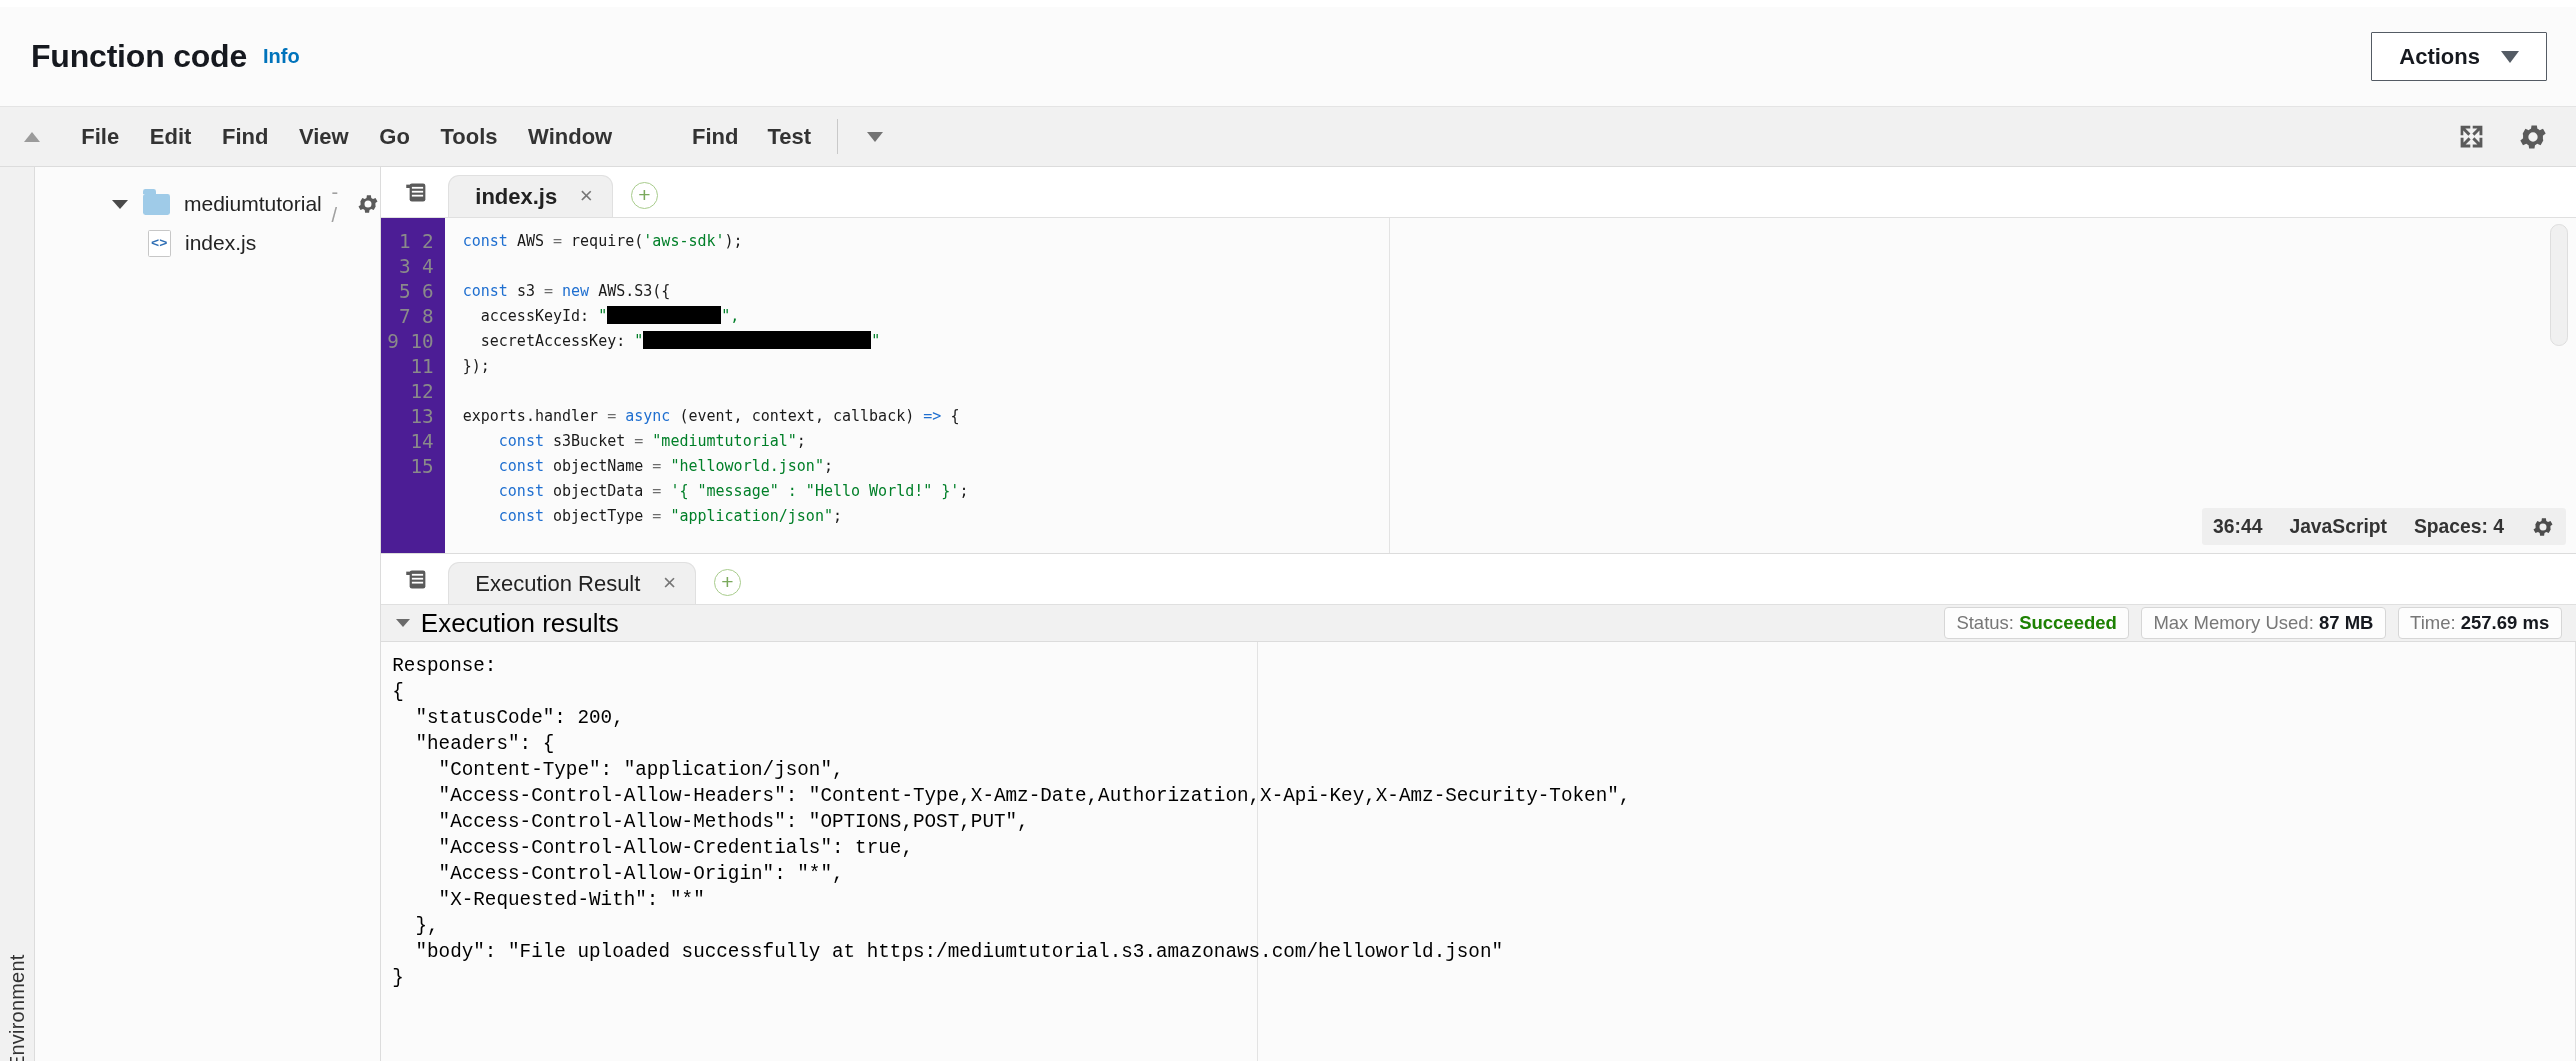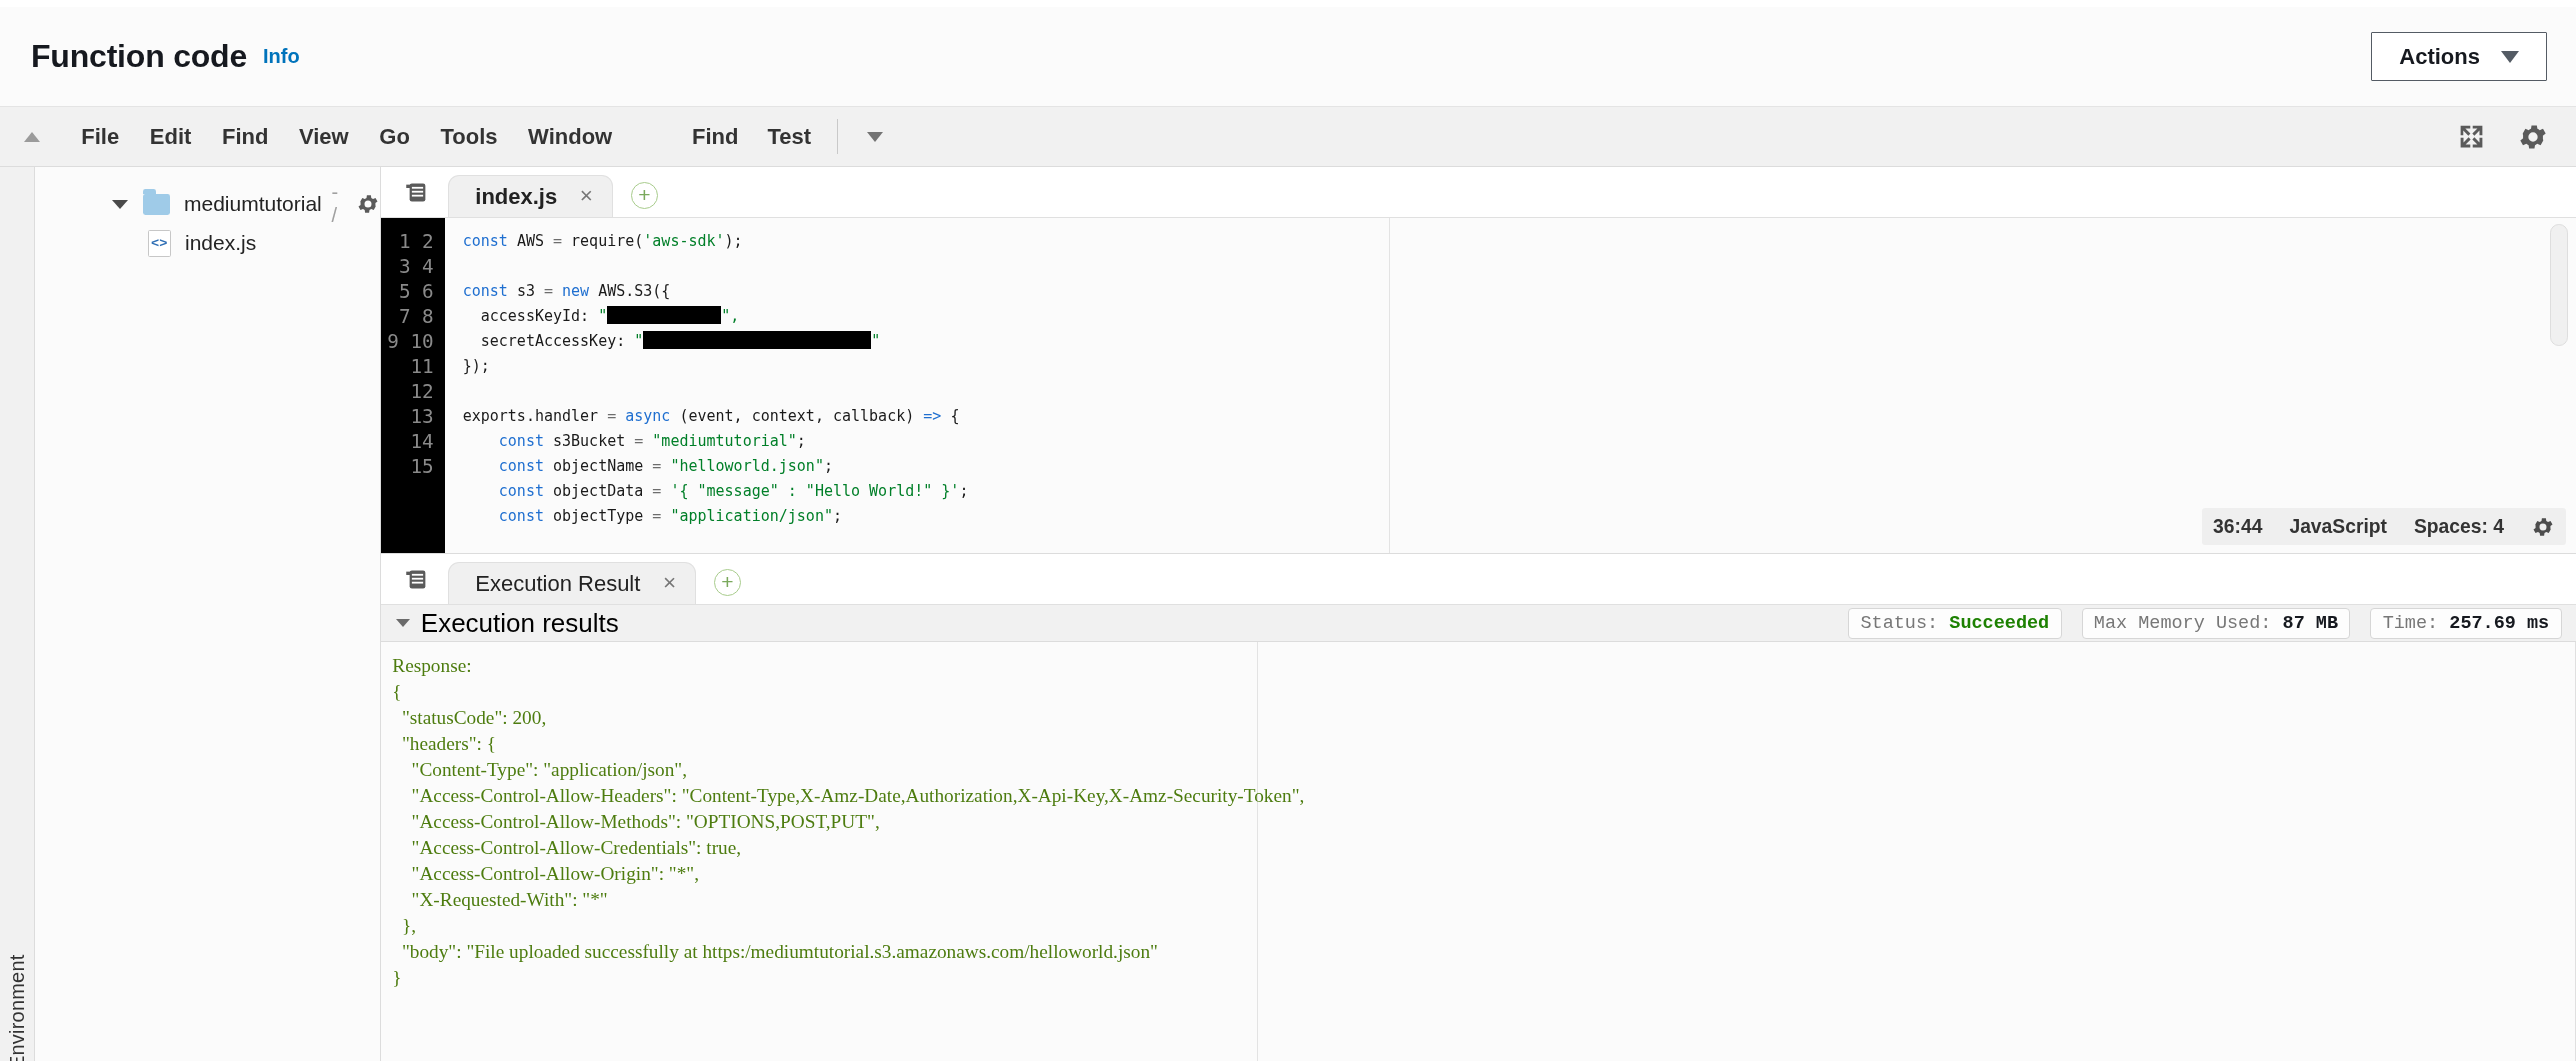--- a/index.html
+++ b/index.html
@@ -259,21 +259,21 @@
     position: relative;
     background: #fbfbfb;
     height: 336px;
     overflow: hidden;
     border-bottom: 0.8px solid #dcdcdc;
   }
   .code-inner { display: flex; }
   .gutter {
     width: 64px;
     flex: 0 0 auto;
-    background: #000000;
+    background: #4c1d95;
     text-align: right;
     padding: 11.3px 11.3px 0 0;
     font-family: "DejaVu Sans Mono", monospace;
     font-size: 19.3px;
     line-height: 25px;
     color: #8a8a8a;
     user-select: none;
   }
   .code-text {
     flex: 1;
@@ -337,45 +337,45 @@
   }
   .exec-toggle {
     width: 0; height: 0;
     border-left: 7.2px solid transparent;
     border-right: 7.2px solid transparent;
     border-top: 8.8px solid #6b6b6b;
     margin-right: 11.3px;
     cursor: pointer;
   }
   .exec-title { font-size: 26px; color: #000000; }
-  .exec-badges { margin-left: auto; display: flex; gap: 20px; font-family: Liberation Mono, monospace; }
+  .exec-badges { margin-left: auto; display: flex; gap: 12px; }
   .badge {
     background: #fdfdfd;
     border: 0.8px solid #d6d6d6;
     border-radius: 4px;
     padding: 4px 11.3px;
     font-size: 18.5px;
     color: #777777;
     white-space: nowrap;
   }
   .badge b { color: #16191f; font-weight: bold; }
   .badge .ok { color: #1d8102; font-weight: bold; }
 
   .output-pane {
     flex: 1;
     position: relative;
     background: #fbfbfb;
     overflow: hidden;
     padding: 11.3px 0 0 11.3px;
   }
   .output-text {
-    font-family: Liberation Serif, serif;
+    font-family: Liberation Mono, monospace;
     font-size: 19.3px;
     line-height: 26px;
-    color: #4d7c0f;
+    color: #000000;
     white-space: pre;
     position: relative;
     z-index: 2;
   }
   .out-divider {
     position: absolute;
     top: 0; bottom: 0;
     width: 0.8px;
     background: #e3e3e3;
     z-index: 1;

